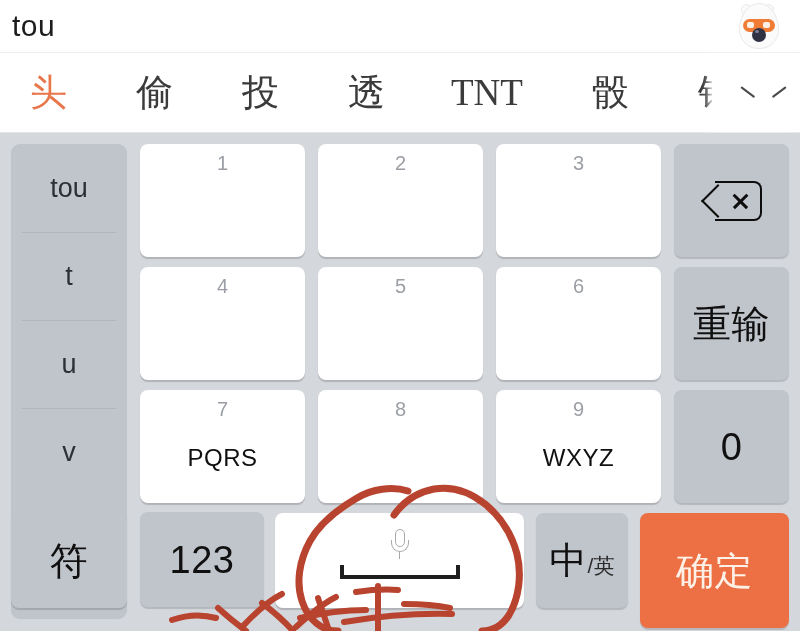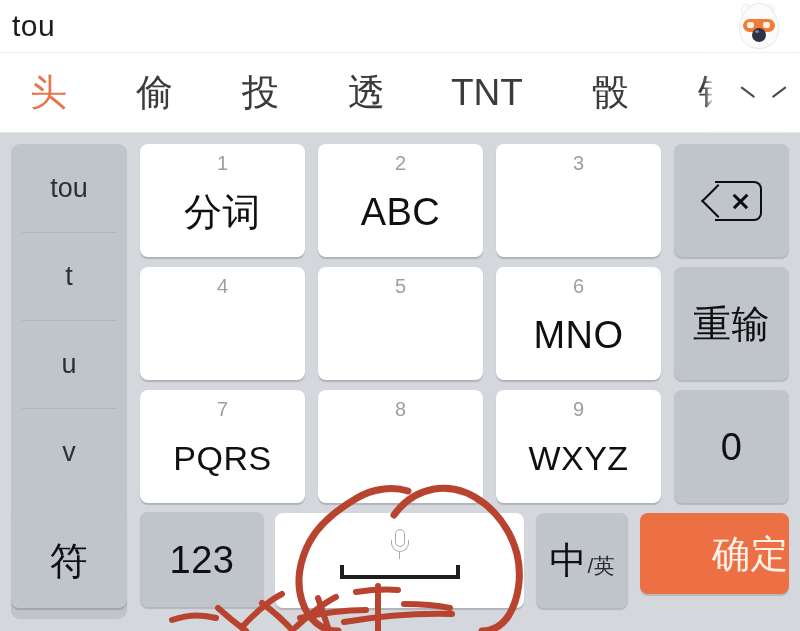--- a/index.html
+++ b/index.html
@@ -111,21 +111,21 @@
     flex: 0 0 auto;
     font-size: 37px;
     color: #3b3b3b;
     line-height: 79px;
     white-space: nowrap;
     padding: 0 8px;
   }
   .candidate.sel { color: #e8764a; }
   .cand-sp-0 { margin-left: 22px; }
   .cand-sp    { margin-left: 53px; }
-  .cand-sp-tnt{ margin-left: 50px; }
+  .cand-sp-tnt{ margin-left: 50px; font-family: Liberation Serif, serif; }
 
   .expand-btn {
     position: absolute;
     right: 0; top: 0;
     width: 88px; height: 79px;
     background: #ffffff;
     display: flex;
     align-items: center;
     justify-content: center;
     box-shadow: -5px 0 7px -2px rgba(255,255,255,0.95);
@@ -210,21 +210,21 @@
     line-height: 20px;
   }
   .key-label {
     font-size: 38px;
     color: #101010;
     line-height: 44px;
     letter-spacing: 0.5px;
   }
   .key-label.cjk { font-size: 38px; }
   .key-label.accent-txt { color: #fdf1e7; font-size: 38px; }
-  .key-label.small { font-size: 34px; }
+  .key-label.small { font-size: 24px; }
   .key-label.with-digit { margin-top: 22px; }
 
   
   .bksp {
     position: relative;
     width: 60px; height: 40px;
   }
   .bksp-body {
     position: absolute;
     left: 13px; top: 0;
@@ -358,46 +358,43 @@
 
     <div class="pinyin-panel">
       <div class="pinyin-seg">tou</div>
       <div class="pinyin-seg">t</div>
       <div class="pinyin-seg">u</div>
       <div class="pinyin-seg">v</div>
     </div>
 
     <div class="key white" style="left:140px; top:11px; width:165px; height:113px;">
       <span class="key-digit">1</span>
-      <span class="key-label cjk with-digit">分词</span>
     </div>
     <div class="key white" style="left:318px; top:11px; width:165px; height:113px;">
       <span class="key-digit">2</span>
-      <span class="key-label with-digit">ABC</span>
     </div>
     <div class="key white" style="left:496px; top:11px; width:165px; height:113px;">
       <span class="key-digit">3</span>
     </div>
     <div class="key gray" style="left:674px; top:11px; width:115px; height:113px;">
       <span class="bksp">
         <span class="bksp-body"></span>
         <span class="bksp-tip"></span>
         <span class="bksp-x"></span>
       </span>
     </div>
 
     <div class="key white" style="left:140px; top:134px; width:165px; height:113px;">
       <span class="key-digit">4</span>
     </div>
     <div class="key white" style="left:318px; top:134px; width:165px; height:113px;">
       <span class="key-digit">5</span>
     </div>
     <div class="key white" style="left:496px; top:134px; width:165px; height:113px;">
       <span class="key-digit">6</span>
-      <span class="key-label with-digit">MNO</span>
     </div>
     <div class="key gray" style="left:674px; top:134px; width:115px; height:113px;">
       <span class="key-label cjk">重输</span>
     </div>
 
     <div class="key white" style="left:140px; top:257px; width:165px; height:113px;">
       <span class="key-digit">7</span>
       <span class="key-label small with-digit">PQRS</span>
     </div>
     <div class="key white" style="left:318px; top:257px; width:165px; height:113px;">
@@ -426,21 +423,21 @@
         </span>
         <span class="space-glyph"></span>
       </span>
     </div>
     <div class="key gray" style="left:536px; top:380px; width:92px; height:95px;">
       <span class="lang">
         <span class="lang-main">中</span>
         <span class="lang-sub">/英</span>
       </span>
     </div>
-    <div class="key accent" style="left:640px; top:380px; width:149px; height:81px;justify-content:flex-end;">
+    <div class="key accent" style="left:640px; top:380px; width:149px; height:115px;">
       <span class="key-label accent-txt">确定</span>
     </div>
   </div>
 
   <svg class="ink" viewBox="0 0 800 631">
     <g fill="none" stroke="#b8432f" stroke-linecap="round" stroke-linejoin="round">
 
       <path d="M408,491 C392,486 372,489 357,498 C338,509 320,523 310,541
                C299,561 296,583 302,601 C308,620 322,631 338,631" stroke-width="7"></path>
       <path d="M394,515 C404,501 418,492 434,489 C452,486 470,492 485,504

